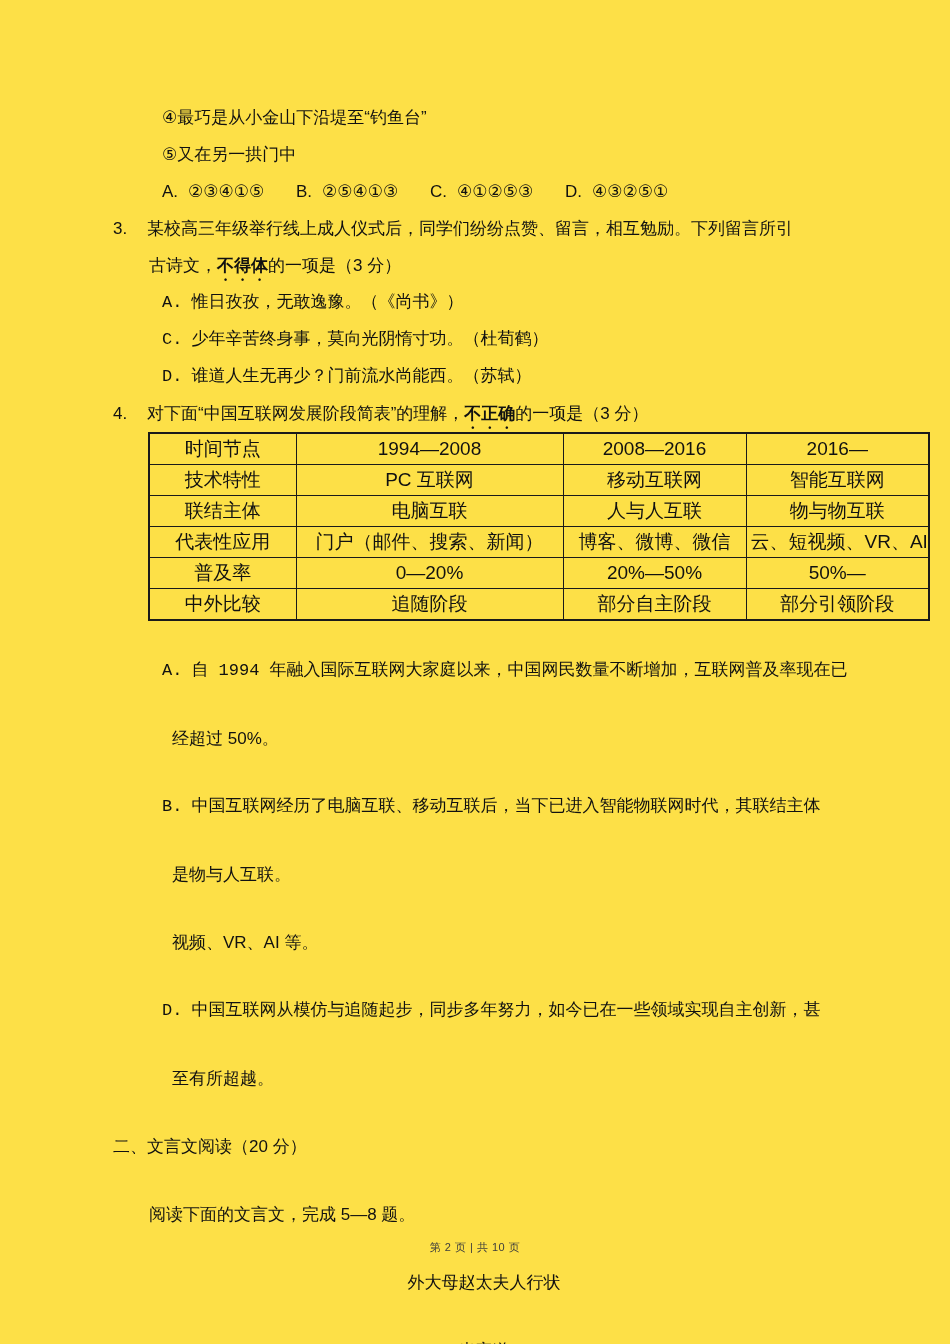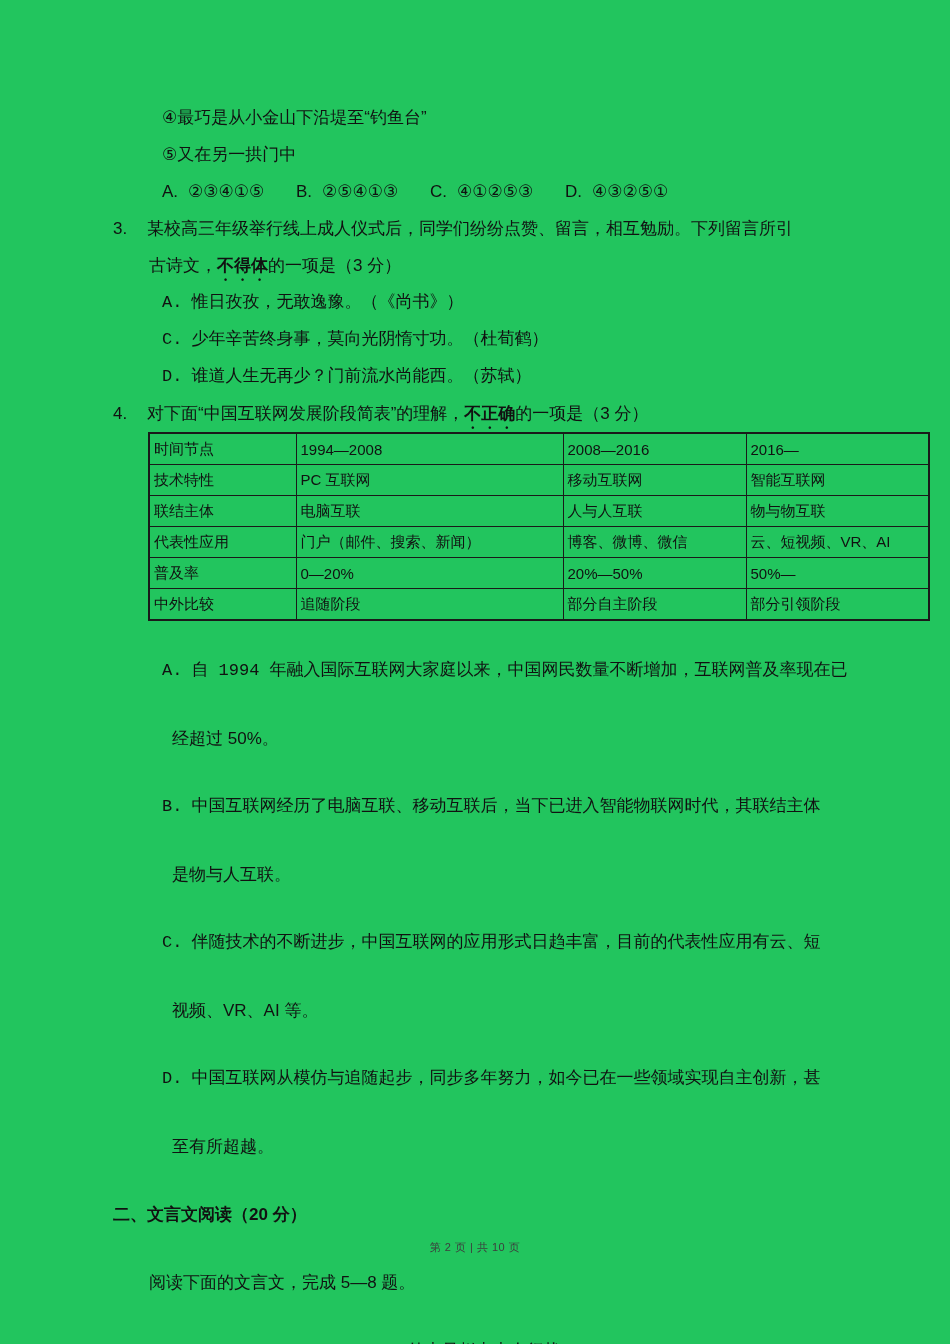--- a/index.html
+++ b/index.html
@@ -1,20 +1,20 @@
 <!DOCTYPE html>
 <html><head>
 <meta charset="utf-8">
 <style>
   html,body { margin:0; padding:0; background:#888; }
   .page {
     position:relative;
     width:950px; height:1344px;
     margin:0 auto;
-    background:#22c55e;
+    background:#fde047;
     font-family:"Liberation Sans","DejaVu Sans",sans-serif;
     color:#111111;
     overflow:hidden;
   }
   .content { padding:99px 95px 0 113px; }
   .line { height:37px; line-height:37px; white-space:nowrap; font-size:17px; }
   .botsec .line { height:36px; line-height:36px;margin-top:32px; }
 
   .indent-item { padding-left:49px; }
   .qline .qnum { display:inline-block; min-width:34px; }
@@ -43,29 +43,29 @@
   table.stage {
     border-collapse:collapse;
     table-layout:fixed;
     width:780px;
     margin:0 0 3px 35px;
     border:2px solid #1a1a1a;
   }
   table.stage td {
     border:1px solid #1a1a1a;
     height:30px;
-    text-align:left;
+    text-align:center;
     vertical-align:middle;
-    font-size:15px;
+    font-size:19px;
     padding:0 4px;
     overflow:hidden;
     white-space:nowrap;
   }
 
-  .heading { font-weight:bold; }
+  .heading { font-weight:normal; }
   .center { text-align:center; }
 
   .classical .line { font-size:16.5px; letter-spacing:1.6px; }
   .cl-indent { padding-left:54px; }
   .cl-body { padding-left:18px; }
 
   .footer {
     position:absolute;
     top:1240px; left:0;
     width:100%;
@@ -149,21 +149,20 @@
           <td>部分引领阶段</td>
         </tr>
       </tbody>
     </table>
 
     <div class="botsec">
       <div class="line opt"><span class="optlabel">A.</span><span>自 1994 年融入国际互联网大家庭以来，中国网民数量不断增加，互联网普及率现在已</span></div>
       <div class="line opt2">经超过 50%。</div>
       <div class="line opt"><span class="optlabel">B.</span><span>中国互联网经历了电脑互联、移动互联后，当下已进入智能物联网时代，其联结主体</span></div>
       <div class="line opt2">是物与人互联。</div>
-      <div class="line opt"><span class="optlabel">C.</span><span>伴随技术的不断进步，中国互联网的应用形式日趋丰富，目前的代表性应用有云、短</span></div>
       <div class="line opt2">视频、VR、AI 等。</div>
       <div class="line opt"><span class="optlabel">D.</span><span>中国互联网从模仿与追随起步，同步多年努力，如今已在一些领域实现自主创新，甚</span></div>
       <div class="line opt2">至有所超越。</div>
 
       <div class="line heading">二、文言文阅读（20 分）</div>
       <div class="line cont">阅读下面的文言文，完成 5—8 题。</div>
       <div class="line center">外大母赵太夫人行状</div>
       <div class="line center">袁宗道</div>
 
     </div>

